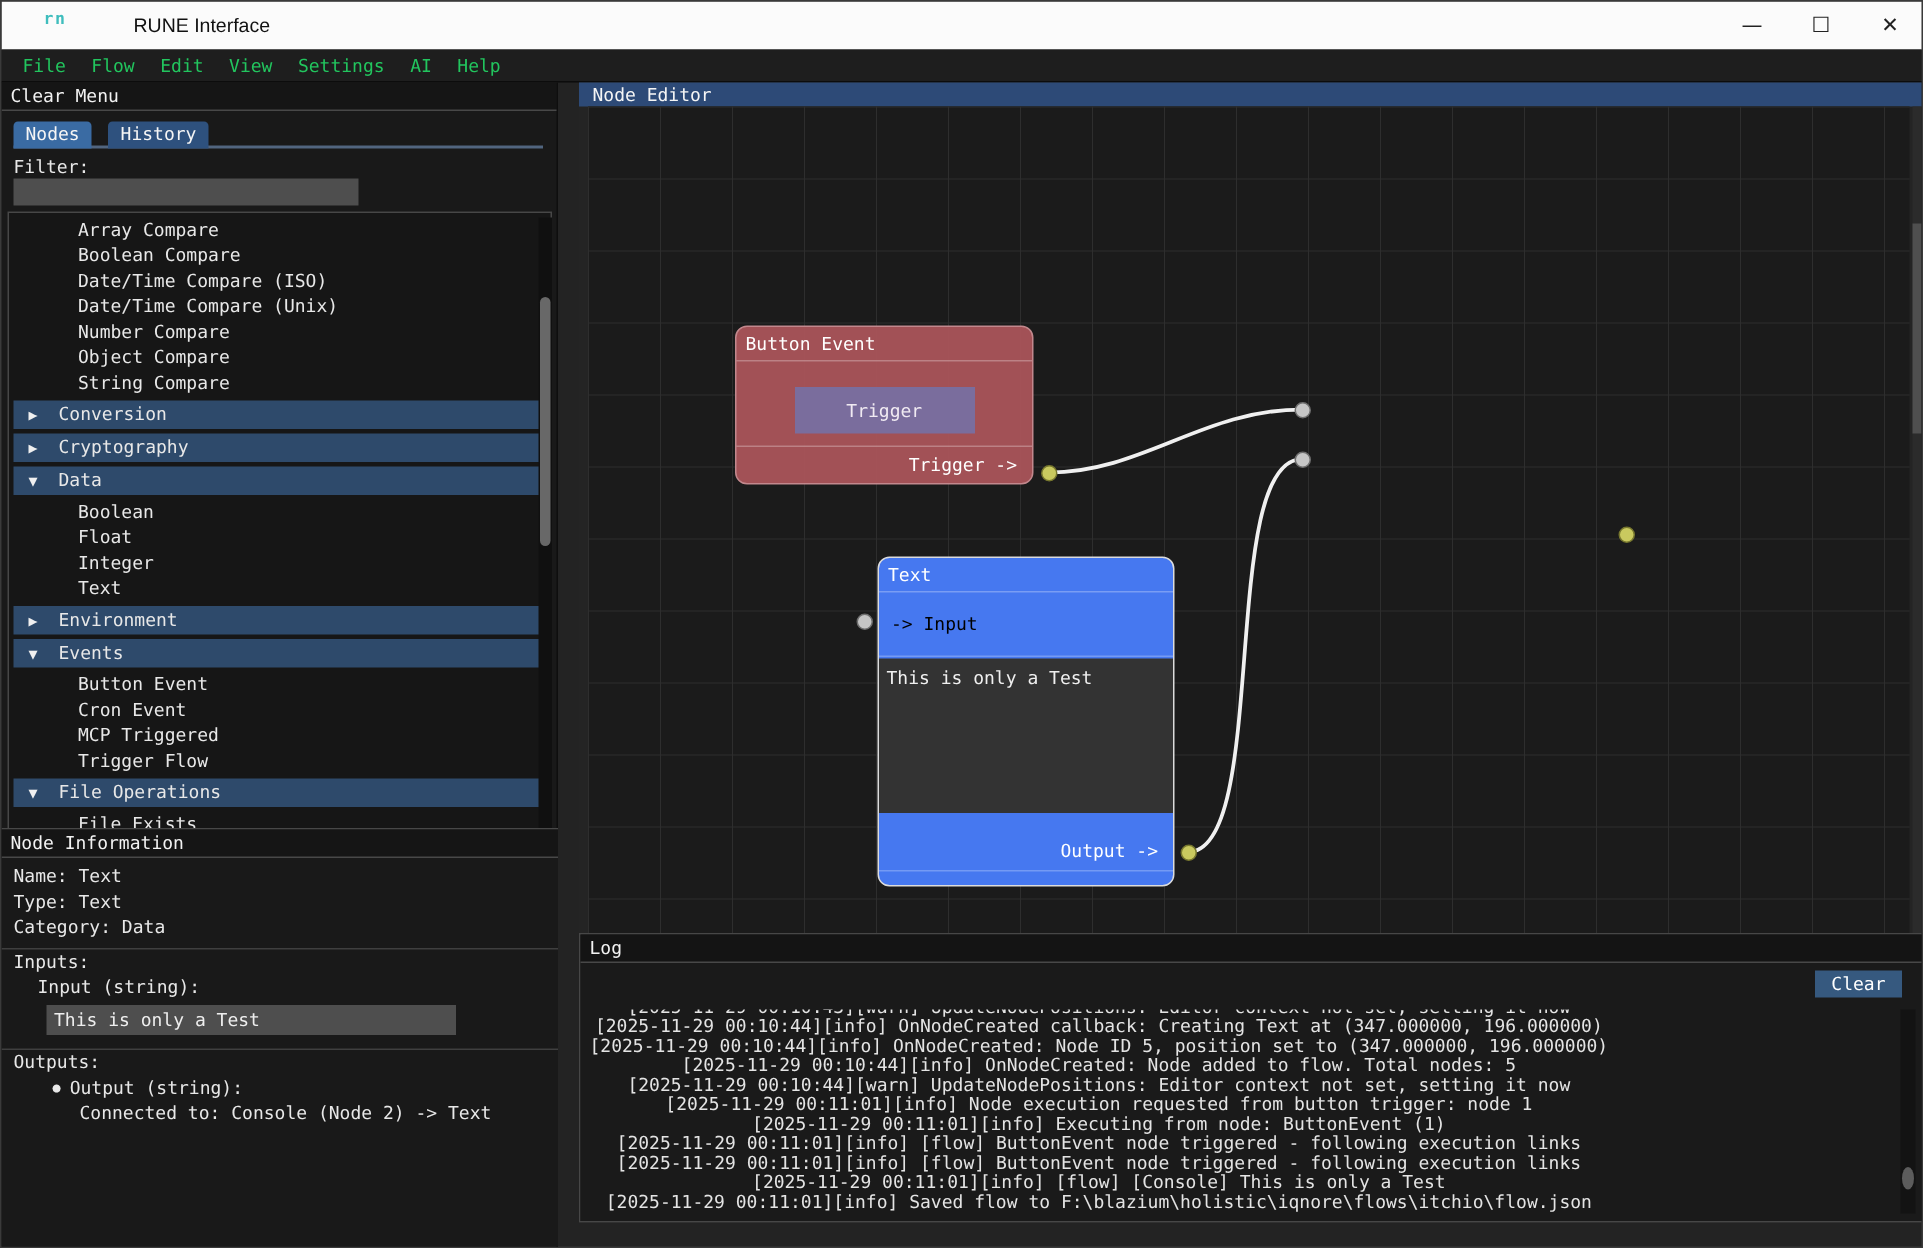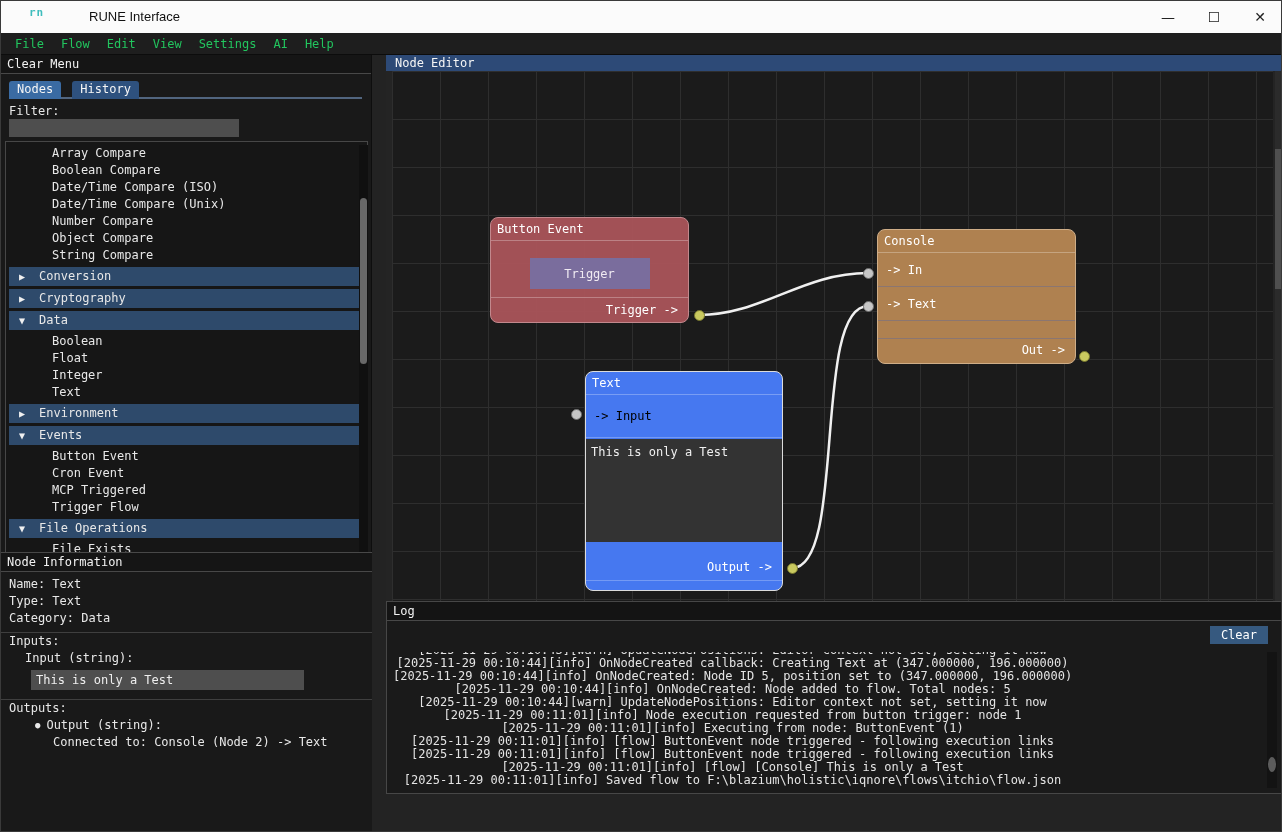--- a/index.html
+++ b/index.html
@@ -68,21 +68,21 @@
   .node-console .port-row { height:34px; line-height:34px; padding-left:8px; border-bottom:1px solid rgba(110,110,140,0.55); color:#fff; }
   .node-console .empty-row { height:18px; border-bottom:1px solid rgba(110,110,140,0.55); }
   .node-console .out-row { border-top:none; }
   
   .node-text { left:193px; top:300px; width:198px; height:220px; background:#4678f0; border-color:#dcdcdc; }
   .node-text .port-row { height:43px; line-height:43px; padding-left:8px; color:#000000; border-bottom:1px solid rgba(255,255,255,0.25); }
   .text-area { position:absolute; left:0; right:0; top:67px; height:103px; background:#333333; color:#f0f0f0; padding:6px 5px; }
   .node-text .out-label { position:absolute; right:10px; top:188px; color:#fff; }
   .node-text .bottom-line { position:absolute; left:0; right:0; bottom:9px; border-top:1px solid rgba(255,255,255,0.25); }
   
-  .logpanel { position:absolute; left:385px; top:600px; width:897px; height:193px; background:#191919; border:1px solid #474747; }
+  .logpanel { position:absolute; left:385px; top:621px; width:897px; height:193px; background:#191919; border:1px solid #474747; }
   .logpanel .panel-header { background:#141414; }
   .log-content { position:absolute; left:0; right:0; top:19px; bottom:0; background:#1a1a1a; }
   .clear-btn { position:absolute; top:5px; right:14px; padding:2px 11px; background:#36597f; border:none; color:#fff; font:inherit; }
   .log-scroll { position:absolute; left:6px; right:20px; top:31px; bottom:6px; overflow:hidden; }
   .log-lines { position:absolute; left:0; bottom:0; white-space:pre; color:#e4e4e4;text-align:center; }
   .log-line { height:13px; line-height:13px; }
   .log-scrollbar { position:absolute; right:5px; top:31px; width:10px; bottom:5px; background:#131313; }
   .log-thumb { position:absolute; left:1px; width:8px; bottom:16px; height:15px; background:#5c5c5c; border-radius:50%; }
 </style>
 </head>
@@ -202,27 +202,20 @@
         <path d="M400 497 C 455 497, 420 235, 476 235" stroke="#f0f0f0" stroke-width="2.5" fill="none"></path>
       </svg>
 
       <div class="node node-buttonevent">
         <div class="ntitle">Button Event</div>
         <button class="trigger-btn">Trigger</button>
         <div class="out-row">Trigger -&gt;</div>
       </div>
       <div class="port out" style="left:302px; top:239px;"></div>
 
-      <div class="node node-console">
-        <div class="ntitle">Console</div>
-        <div class="port-row">-&gt; In</div>
-        <div class="port-row">-&gt; Text</div>
-        <div class="empty-row"></div>
-        <div class="out-row">Out -&gt;</div>
-      </div>
       <div class="port in" style="left:471px; top:197px;"></div>
       <div class="port in" style="left:471px; top:230px;"></div>
       <div class="port out" style="left:687px; top:280px;"></div>
 
       <div class="node node-text">
         <div class="ntitle">Text</div>
         <div class="port-row">-&gt; Input</div>
         <div class="text-area">This is only a Test</div>
         <div class="out-label">Output -&gt;</div>
         <div class="bottom-line"></div>

